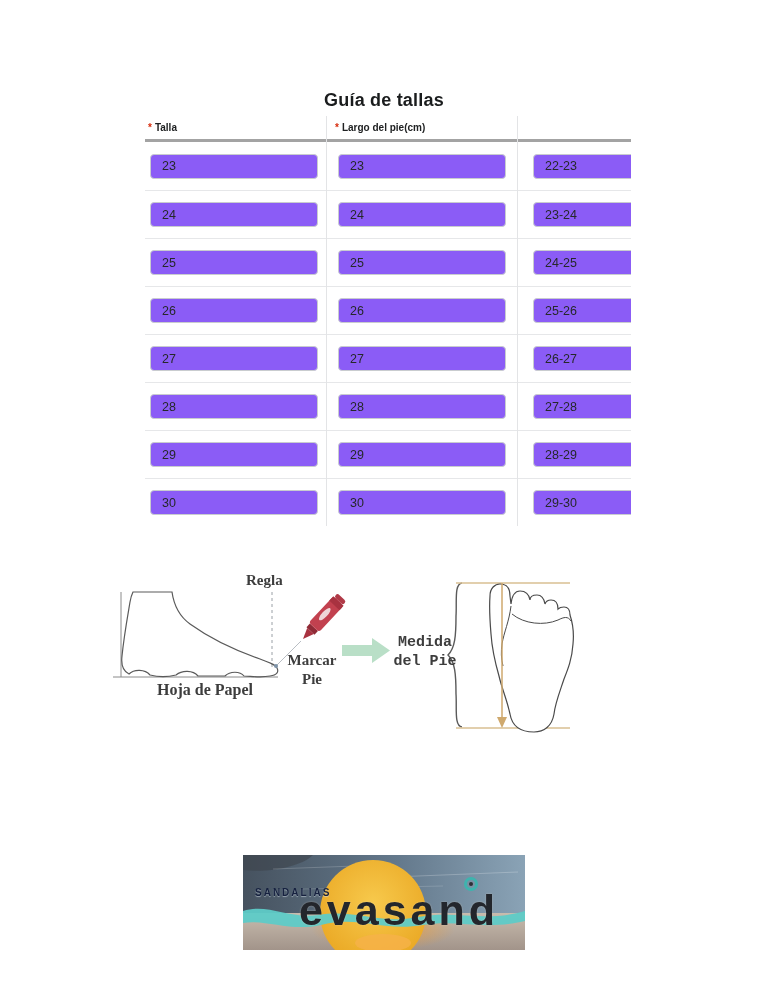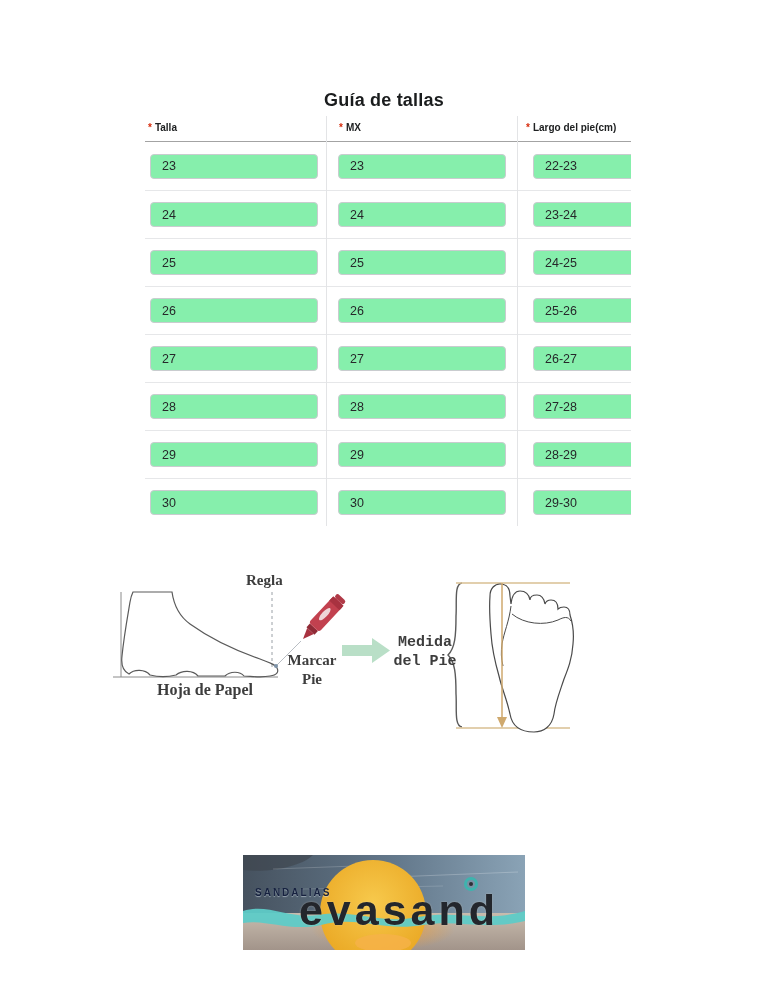--- a/index.html
+++ b/index.html
@@ -11,35 +11,35 @@
   .page-title{
     position:absolute;top:90px;left:0;width:768px;text-align:center;
     font-size:18px;font-weight:700;color:#1a1c1d;letter-spacing:.2px;
   }
   
   .size-table{
     position:absolute;left:145px;top:116px;width:486px;height:410px;
     overflow:hidden;
   }
   .thead{display:grid;grid-template-columns:181px 191px 114px;height:26px;
-    border-bottom:1px solid #a3a3a3;box-sizing:border-box;}
+    border-bottom:3px solid #a3a3a3;box-sizing:border-box;}
   .th{font-size:10px;font-weight:700;color:#202223;padding-top:6px;white-space:nowrap;}
   .th.c1{padding-left:3px;}
   .th.c2{padding-left:13px;}
   .th.c3{padding-left:9px;}
   .req{color:#d72c0d;margin-right:3px;}
   .trow{display:grid;grid-template-columns:181px 191px 114px;height:48px;
     align-items:center;box-sizing:border-box;}
   .trow + .trow{border-top:1px solid #e6e7e9;}
   .cell.c1{padding-left:5px;}
   .cell.c2{padding-left:12px;}
   .cell.c3{padding-left:16px;text-decoration:underline;}
   .cell input{
     box-sizing:border-box;width:168px;height:25px;border:1px solid #c9cccf;
-    border-radius:4px;background:#86efac;color:#26282a;outline:none;
+    border-radius:4px;background:#8b5cf6;color:#26282a;outline:none;
     font:12.5px "Liberation Sans", sans-serif;padding:0 8px 0 11px;
   }
   .vline{position:absolute;top:0;height:410px;width:1px;background:#e3e4e6;}
   .vline.v1{left:181px;}
   .vline.v2{left:372px;}
   
   .diagram{position:absolute;left:100px;top:564px;width:480px;height:185px;}
   .diagram svg{position:absolute;left:0;top:0;}
   .dlabel{
     position:absolute;color:#3d3d3d;font-family:"Liberation Serif", serif;
@@ -67,21 +67,20 @@
 <body>
 
 <div class="page-title">Guía de tallas</div>
 
 <div class="size-table">
   <div class="vline v1"></div>
   <div class="vline v2"></div>
 
   <div class="thead">
     <div class="th c1"><span class="req">*</span><span>Talla</span></div>
-    <div class="th c2"><span class="req">*</span><span>MX</span></div>
     <div class="th c3"><span class="req">*</span><span>Largo del pie(cm)</span></div>
   </div>
 
   <div class="trow">
     <div class="cell c1"><input readonly="" value="23" style=""></div>
     <div class="cell c2"><input readonly="" value="23" style=""></div>
     <div class="cell c3"><input readonly="" value="22-23" style=""></div>
   </div>
   <div class="trow">
     <div class="cell c1"><input readonly="" value="24" style=""></div>

